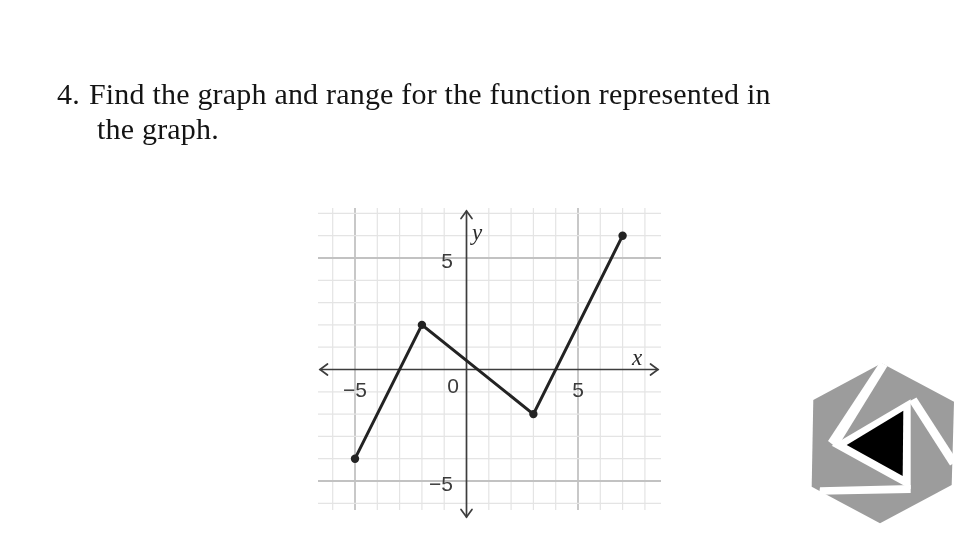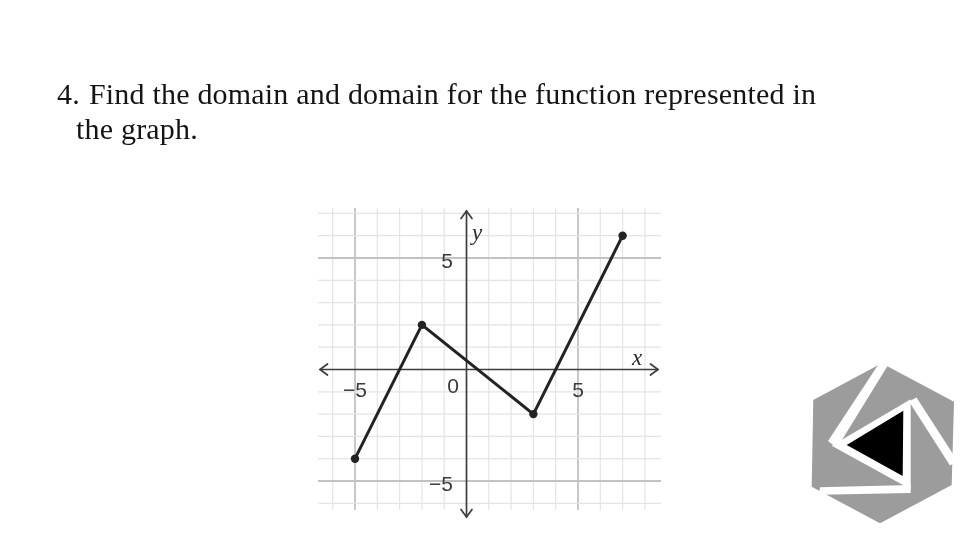--- a/index.html
+++ b/index.html
@@ -5,31 +5,31 @@
   html,body{margin:0;padding:0;}
   body{
     width:978px;height:550px;background:#ffffff;position:relative;
     overflow:hidden;font-family:"Liberation Serif",serif;
   }
   .question{
     position:absolute;left:57px;top:76px;
     font-size:30px;line-height:35px;color:#141414;letter-spacing:0.2px;
   }
   .q-num{margin-right:9px;}
-  .q-line2{margin-left:19px;}
+  .q-line2{margin-left:40px;}
   .graph{position:absolute;left:318px;top:208px;overflow:visible;}
   .tick{font-family:"Liberation Sans",sans-serif;font-size:21px;fill:#3b3b3b;}
   .axisvar{font-family:"Liberation Serif",serif;font-style:italic;font-size:23px;fill:#2a2a2a;}
   .logo{position:absolute;left:808px;top:360px;}
 </style>
 </head>
 <body>
 
 <div class="question">
-  <div><span class="q-num">4.</span><span>Find the domain and domain for the function represented in</span></div>
+  <div><span class="q-num">4.</span><span>Find the graph and range for the function represented in</span></div>
   <div class="q-line2">the graph.</div>
 </div>
 
 <svg id="graph" class="graph" width="343" height="312">
     <g>
       <line x1="14.699999999999989" y1="0" x2="14.699999999999989" y2="302" stroke="#e4e4e4" stroke-width="1.2"></line>
       <line x1="37" y1="0" x2="37" y2="302" stroke="#c2c2c2" stroke-width="1.8"></line>
       <line x1="59.3" y1="0" x2="59.3" y2="302" stroke="#e4e4e4" stroke-width="1.2"></line>
       <line x1="81.6" y1="0" x2="81.6" y2="302" stroke="#e4e4e4" stroke-width="1.2"></line>
       <line x1="103.9" y1="0" x2="103.9" y2="302" stroke="#e4e4e4" stroke-width="1.2"></line>

